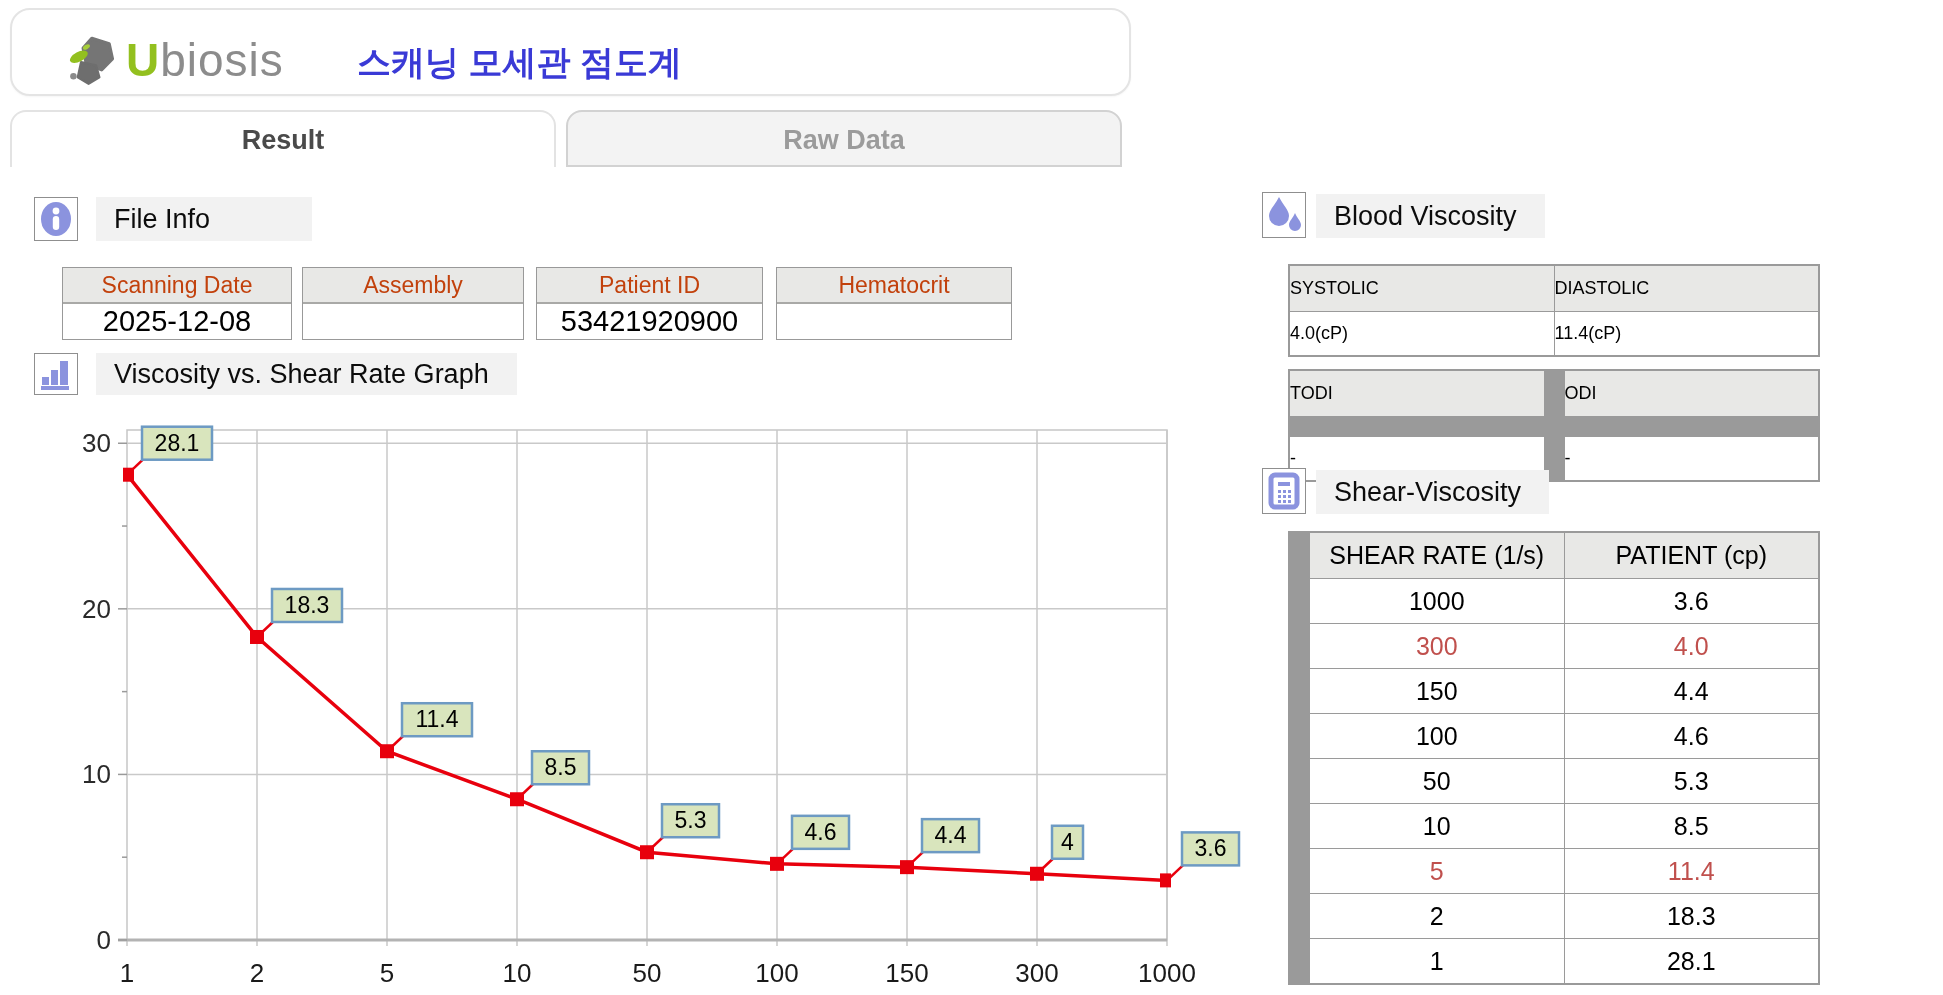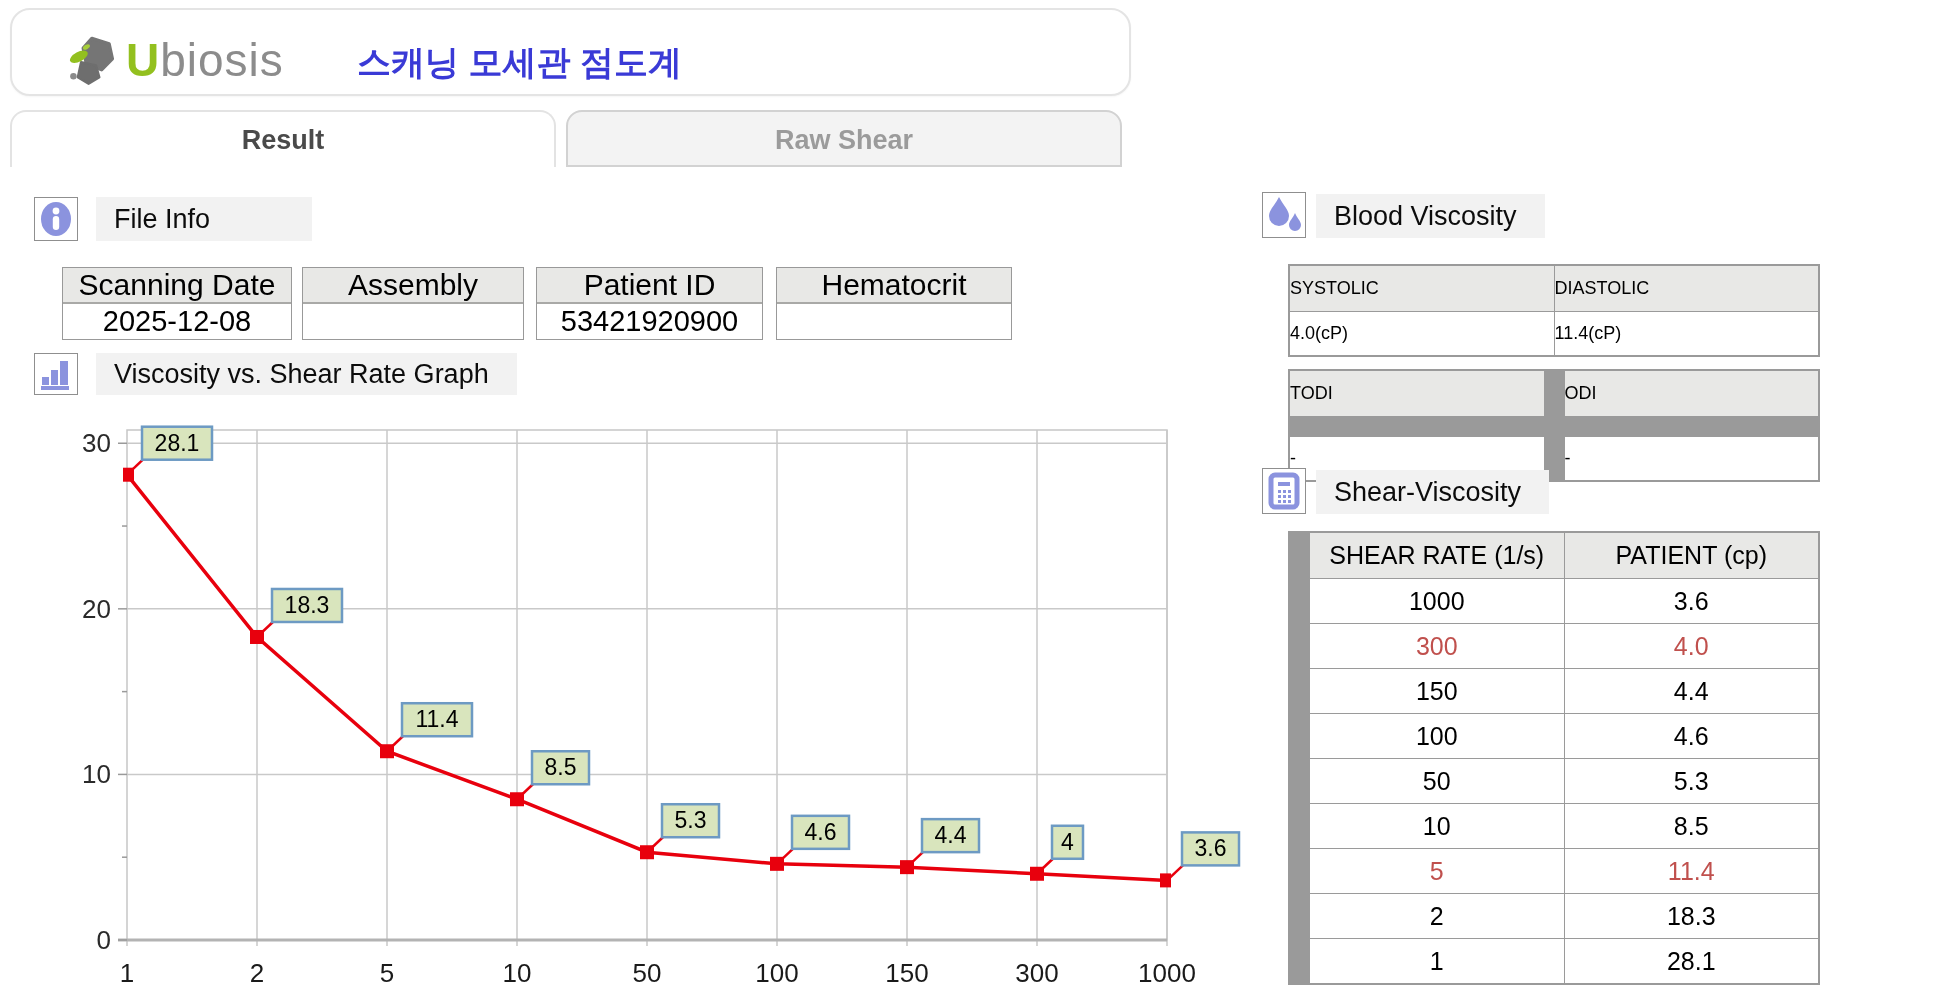--- a/index.html
+++ b/index.html
@@ -26,21 +26,21 @@
 
   
   .icon-box{width:44px;height:44px;background:#fff;border:1px solid #8f8f8f;
        display:flex;align-items:center;justify-content:center;box-sizing:border-box;}
   .sec-label{height:44px;line-height:44px;background:#f2f2f2;padding:0 28px 0 18px;
        font-size:27px;color:#0c0c0c;white-space:nowrap;}
 
   
   .fieldbox{top:267px;box-sizing:border-box;border:1px solid #999;background:#fff;}
   .fieldbox-h{height:34px;line-height:34px;text-align:center;background:#e8e8e6;
-       font-size:30px;color:#000000;border-bottom:2px solid #a9a9a7;}
+       font-size:23px;color:#c2410c;border-bottom:2px solid #a9a9a7;}
   .fieldbox-v{height:35px;line-height:35px;text-align:center;font-size:29px;color:#000;background:#fff;}
 
   
   .minitable{width:532px;display:grid;grid-template-columns:1fr 1fr;
        border:2px solid #9a9a9a;background:#9a9a9a;grid-gap:1px;box-sizing:border-box;}
   .mt-cell{background:#fff;text-align:left;font-size:18px;color:#000;}
   .mt-h{background:#e8e8e6;height:45px;line-height:45px;}
   .mt-v{height:43px;line-height:43px;}
 
   .sv-table{left:1288px;top:531px;width:532px;display:grid;grid-template-columns:1fr 1fr;
@@ -63,21 +63,21 @@
       <ellipse cx="10" cy="21" rx="9" ry="4.5" transform="rotate(-28 10 21)" fill="#93c01f"></ellipse>
       <ellipse cx="17" cy="12" rx="3.5" ry="2" transform="rotate(-30 17 12)" fill="#a6ce39"></ellipse>
       <circle cx="5" cy="39" r="3" fill="#8a8a8a"></circle>
     </svg>
     <div class="logo-text"><span class="logo-u">U</span><span class="logo-rest">biosis</span></div>
   </div>
   <div class="abs app-title">스캐닝 모세관 점도계</div>
 </div>
 
 <div class="abs tab tab-active">Result</div>
-<div class="abs tab tab-inactive">Raw Shear</div>
+<div class="abs tab tab-inactive">Raw Data</div>
 
 <div class="abs icon-box" style="left:34px;top:197px;">
   <svg width="38" height="40" viewBox="0 0 38 40">
     <ellipse cx="19" cy="20" rx="15" ry="17" fill="#8b93de"></ellipse>
     <circle cx="19" cy="12" r="3.4" fill="#fff"></circle>
     <rect x="15.8" y="17" width="6.4" height="14" rx="3.2" fill="#fff"></rect>
   </svg>
 </div>
 <div class="abs sec-label" style="left:96px;top:197px;min-width:170px;">File Info</div>
 

